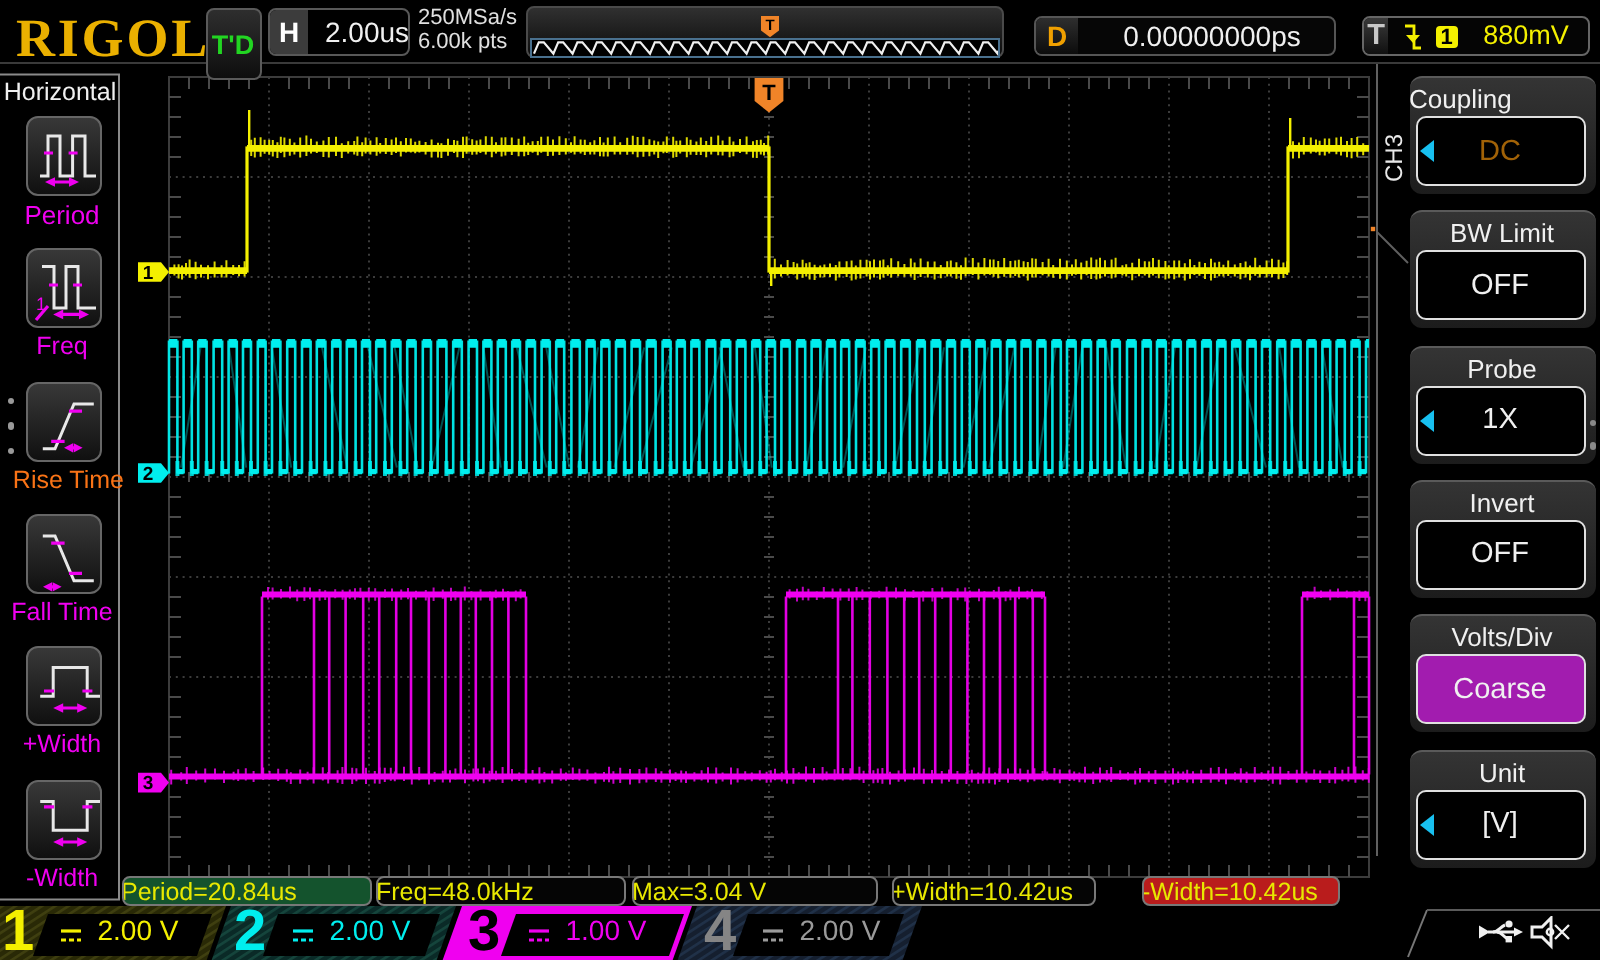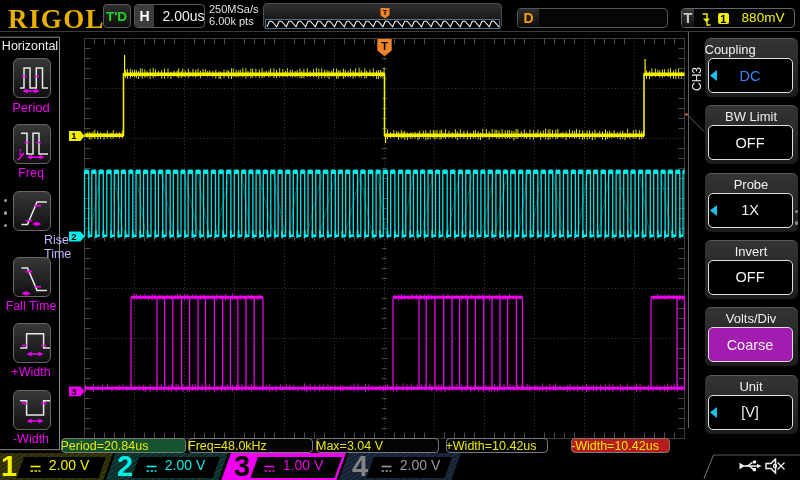--- a/index.html
+++ b/index.html
@@ -69,38 +69,39 @@
 <text x="384.5" y="50" font-size="11" font-weight="bold" fill="#000" text-anchor="middle" font-family="Liberation Sans, sans-serif">T</text>
 <rect x="685.4" y="113.4" width="2.2" height="2.2" fill="#f08428"></rect>
 <line x1="0" y1="31.5" x2="800" y2="31.5" stroke="#3a3a3a" stroke-width="1"></line>
 <path d="M0 37.2 H59.5 V449.7 H0" fill="none" stroke="#8a8a8a" stroke-width="1"></path>
 <line x1="688.5" y1="32" x2="688.5" y2="428" stroke="#606060" stroke-width="1"></line>
 <line x1="688.5" y1="116" x2="704" y2="131.5" stroke="#606060" stroke-width="1"></line>
 <line x1="704" y1="478.5" x2="713.5" y2="455" stroke="#777" stroke-width="1"></line>
 <line x1="713.5" y1="455" x2="800" y2="455" stroke="#5a5a5a" stroke-width="1"></line>
 </svg>
 <div style="position:absolute;left:8px;top:4px;font-family:'Liberation Serif',serif;font-weight:bold;font-size:27px;color:#eab000;letter-spacing:1.4px;">RIGOL</div>
-<div style="position:absolute;left:102.5px;top:4px;width:28px;height:24px;border:1px solid #5a5a5a;border-radius:4px;background:linear-gradient(#2e2e2e,#0e0e0e);color:#22d522;font-weight:bold;font-size:13.5px;display:flex;align-items:center;justify-content:center;">T'D</div>
+<div style="position:absolute;left:102.5px;top:4px;width:28px;height:36px;border:1px solid #5a5a5a;border-radius:4px;background:linear-gradient(#2e2e2e,#0e0e0e);color:#22d522;font-weight:bold;font-size:13.5px;display:flex;align-items:center;justify-content:center;">T'D</div>
 <div style="position:absolute;left:134px;top:4px;width:71px;height:24px;border:1px solid #585858;border-radius:4px;background:#000;overflow:hidden;">
     <div style="position:absolute;left:0;top:0;width:19px;height:100%;background:#3c3c3c;color:#fff;font-weight:bold;font-size:14px;display:flex;align-items:center;justify-content:center;">H</div>
     <div style="position:absolute;left:19px;top:0;right:0;height:100%;color:#f0f0f0;font-size:14px;display:flex;align-items:center;justify-content:center;padding-left:9px;">2.00us</div>
   </div>
 <div style="position:absolute;left:209px;top:4px;color:#e0e0e0;font-size:11px;line-height:11.5px;">250MSa/s<br>6.00k pts</div>
 <div style="position:absolute;left:263px;top:2.5px;width:239px;height:26px;border:1px solid #4a4a4a;border-radius:4px;background:linear-gradient(#303030,#0c0c0c);"></div>
 <div style="position:absolute;left:265px;top:18.5px;width:235px;height:10px;background:#000;border:1px solid #49708e;">
     <svg width="233" height="8" viewBox="0 0 233 8" style="display:block;">
       <path d="M1 6.8 L3.4 1.2 L5.9 1.2 L10.7 6.8 L13.1 1.2 L15.6 1.2 L20.3 6.8 L22.7 1.2 L25.2 1.2 L30.0 6.8 L32.4 1.2 L34.9 1.2 L39.6 6.8 L42.0 1.2 L44.5 1.2 L49.3 6.8 L51.7 1.2 L54.2 1.2 L59.0 6.8 L61.4 1.2 L63.9 1.2 L68.6 6.8 L71.0 1.2 L73.5 1.2 L78.3 6.8 L80.7 1.2 L83.2 1.2 L87.9 6.8 L90.3 1.2 L92.8 1.2 L97.6 6.8 L100.0 1.2 L102.5 1.2 L107.3 6.8 L109.7 1.2 L112.2 1.2 L116.9 6.8 L119.3 1.2 L121.8 1.2 L126.6 6.8 L129.0 1.2 L131.5 1.2 L136.2 6.8 L138.6 1.2 L141.1 1.2 L145.9 6.8 L148.3 1.2 L150.8 1.2 L155.6 6.8 L158.0 1.2 L160.5 1.2 L165.2 6.8 L167.6 1.2 L170.1 1.2 L174.9 6.8 L177.3 1.2 L179.8 1.2 L184.5 6.8 L186.9 1.2 L189.4 1.2 L194.2 6.8 L196.6 1.2 L199.1 1.2 L203.9 6.8 L206.3 1.2 L208.8 1.2 L213.5 6.8 L215.9 1.2 L218.4 1.2 L223.2 6.8 L225.6 1.2 L228.1 1.2 L232.8 6.8 L235.2 1.2 L237.7 1.2 L242.5 6.8" fill="none" stroke="#f0f0f0" stroke-width="1.1"></path>
     </svg>
   </div>
 <svg style="position:absolute;left:378px;top:7px;" width="14" height="13" viewBox="0 0 14 13">
     <polygon points="2.5,1 11.5,1 11.5,8.2 7,11.6 2.5,8.2" fill="#f08428"></polygon>
     <text x="7" y="8" font-size="7.5" font-weight="bold" fill="#000" text-anchor="middle" font-family="Liberation Sans, sans-serif">T</text>
   </svg>
 <div style="position:absolute;left:517px;top:7.7px;width:151px;height:20px;border:1px solid #555;border-radius:4px;background:#060606;overflow:hidden;">
     <div style="position:absolute;left:0;top:0;width:21px;height:100%;background:linear-gradient(#2e2e2e,#0c0c0c);color:#f0a000;font-weight:bold;font-size:14px;display:flex;align-items:center;justify-content:center;">D</div>
+    <div style="position:absolute;left:21px;top:0;right:0;height:100%;color:#f0f0f0;font-size:14px;display:flex;align-items:center;justify-content:center;padding-left:6px;">0.00000000ps</div>
   </div>
 <div style="position:absolute;left:681px;top:7.5px;width:114px;height:20px;border:1px solid #666;border-radius:4px;background:#050505;overflow:hidden;">
     <div style="position:absolute;left:0;top:0;width:12px;height:100%;background:linear-gradient(#3a3a3a,#101010);color:#c8c8c8;font-weight:bold;font-size:14.5px;display:flex;align-items:center;justify-content:center;">T</div>
     <div style="position:absolute;left:19.5px;top:3px;"><svg width="9" height="13" viewBox="0 0 9 13">
         <path d="M0.5 1 H5 V12 H8.5 M5 1 V6" stroke="#f4f000" stroke-width="1.4" fill="none"></path>
         <polygon points="1,5.5 8,5.5 4.5,9.5" fill="#f4f000"></polygon>
       </svg></div>
     <div style="position:absolute;left:36px;top:4.5px;width:10.5px;height:11px;background:#f4f000;border-radius:2px;color:#000;font-weight:bold;font-size:11px;display:flex;align-items:center;justify-content:center;">1</div>
     <div style="position:absolute;left:60px;top:0;width:42px;height:100%;color:#f4f000;font-size:13.5px;display:flex;align-items:center;justify-content:center;">880mV</div>
   </div>
@@ -123,21 +124,21 @@
       <polygon points="30.5,32.2 25.5,29.8 25.5,34.6" fill="#f000f0"></polygon>
     </svg></div>
 <div style="position:absolute;left:0px;top:166.3px;width:62px;text-align:center;color:#f000f0;font-size:12.5px;">Freq</div>
 <div style="position:absolute;left:13px;top:190.6px;width:38px;height:40px;border:1px solid #666;border-radius:6px;background:linear-gradient(#383838,#101010);overflow:hidden;"><svg width="38" height="40" viewBox="0 0 38 40">
       <path d="M7.4 32.4 H13.5 L23 10 H32.9" stroke="#e8e8e8" stroke-width="1.5" fill="none"></path>
       <path d="M20.5 13.6 h6.5 M11.6 28.7 h6.7" stroke="#f000f0" stroke-width="1.6" fill="none"></path>
       <path d="M21.5 31.9 H23.8" stroke="#f000f0" stroke-width="1.6" fill="none"></path>
       <polygon points="18,31.9 22.5,29.6 22.5,34.2" fill="#f000f0"></polygon>
       <polygon points="27.3,31.9 22.8,29.6 22.8,34.2" fill="#f000f0"></polygon>
     </svg></div>
-<div style="position:absolute;left:0px;top:232.6px;width:62px;text-align:left;color:#c4b5fd;font-size:12.5px;padding-left:44px;">Rise Time</div>
+<div style="position:absolute;left:0px;top:232.6px;width:62px;text-align:right;color:#f97316;font-size:12.5px;">Rise Time</div>
 <div style="position:absolute;left:13px;top:256.9px;width:38px;height:40px;border:1px solid #666;border-radius:6px;background:linear-gradient(#383838,#101010);overflow:hidden;"><svg width="38" height="40" viewBox="0 0 38 40">
       <path d="M7.4 10 H13.5 L23 32.4 H32.9" stroke="#e8e8e8" stroke-width="1.5" fill="none"></path>
       <path d="M20.5 28.7 h6.5 M11.6 13.6 h6.7" stroke="#f000f0" stroke-width="1.6" fill="none"></path>
       <path d="M11 35.4 H13.3" stroke="#f000f0" stroke-width="1.6" fill="none"></path>
       <polygon points="7.5,35.4 12,33.1 12,37.7" fill="#f000f0"></polygon>
       <polygon points="16.8,35.4 12.3,33.1 12.3,37.7" fill="#f000f0"></polygon>
     </svg></div>
 <div style="position:absolute;left:0px;top:298.9px;width:62px;text-align:center;color:#f000f0;font-size:12.5px;">Fall Time</div>
 <div style="position:absolute;left:13px;top:323.2px;width:38px;height:40px;border:1px solid #666;border-radius:6px;background:linear-gradient(#383838,#101010);overflow:hidden;"><svg width="38" height="40" viewBox="0 0 38 40">
       <path d="M6.1 24.1 H12.6 V9.8 H29.6 V24.1 H36" stroke="#e8e8e8" stroke-width="1.5" fill="none"></path>
@@ -155,21 +156,21 @@
       <polygon points="29.6,30 24.6,27.6 24.6,32.4" fill="#f000f0"></polygon>
     </svg></div>
 <div style="position:absolute;left:0px;top:431.5px;width:62px;text-align:center;color:#f000f0;font-size:12.5px;">-Width</div>
 <div style="position:absolute;left:3.5px;top:198.8px;width:3.5px;height:3.5px;border-radius:50%;background:#999;"></div>
 <div style="position:absolute;left:3.5px;top:211.2px;width:3.5px;height:3.5px;border-radius:50%;background:#999;"></div>
 <div style="position:absolute;left:3.5px;top:223.7px;width:3.5px;height:3.5px;border-radius:50%;background:#999;"></div>
 <div style="position:absolute;left:690px;top:62px;width:14px;height:34px;color:#e8e8e8;font-size:12px;transform:rotate(-90deg);transform-origin:center;white-space:nowrap;display:flex;align-items:center;justify-content:center;">CH3</div>
 <div style="position:absolute;left:704.5px;top:38.0px;width:93px;height:59px;border-radius:6px;background:linear-gradient(#343434,#1c1c1c);border-top:1px solid #5a5a5a;">
     <div style="text-align:left;color:#f0f0f0;font-size:13px;margin-top:3px;">Coupling</div>
   </div>
-<div style="position:absolute;left:707.5px;top:58.0px;width:85px;height:35px;background:#000;border:1.5px solid #e0e0e0;border-radius:5px;color:#3b82f6;font-size:14.5px;display:flex;align-items:center;justify-content:center;">DC</div>
+<div style="position:absolute;left:707.5px;top:58.0px;width:85px;height:35px;background:#000;border:1.5px solid #e0e0e0;border-radius:5px;color:#a16207;font-size:14.5px;display:flex;align-items:center;justify-content:center;">DC</div>
 <svg style="position:absolute;left:710px;top:70.0px;" width="7" height="11" viewBox="0 0 7 11">
     <polygon points="7,0 7,11 0,5.5" fill="#18c0f0"></polygon>
   </svg>
 <div style="position:absolute;left:704.5px;top:105.3px;width:93px;height:59px;border-radius:6px;background:linear-gradient(#343434,#1c1c1c);border-top:1px solid #5a5a5a;">
     <div style="text-align:center;color:#f0f0f0;font-size:13px;margin-top:3px;">BW Limit</div>
   </div>
 <div style="position:absolute;left:707.5px;top:125.3px;width:85px;height:35px;background:#000;border:1.5px solid #e0e0e0;border-radius:5px;color:#f0f0f0;font-size:14.5px;display:flex;align-items:center;justify-content:center;">OFF</div>
 <div style="position:absolute;left:704.5px;top:172.6px;width:93px;height:59px;border-radius:6px;background:linear-gradient(#343434,#1c1c1c);border-top:1px solid #5a5a5a;">
     <div style="text-align:center;color:#f0f0f0;font-size:13px;margin-top:3px;">Probe</div>
   </div>

